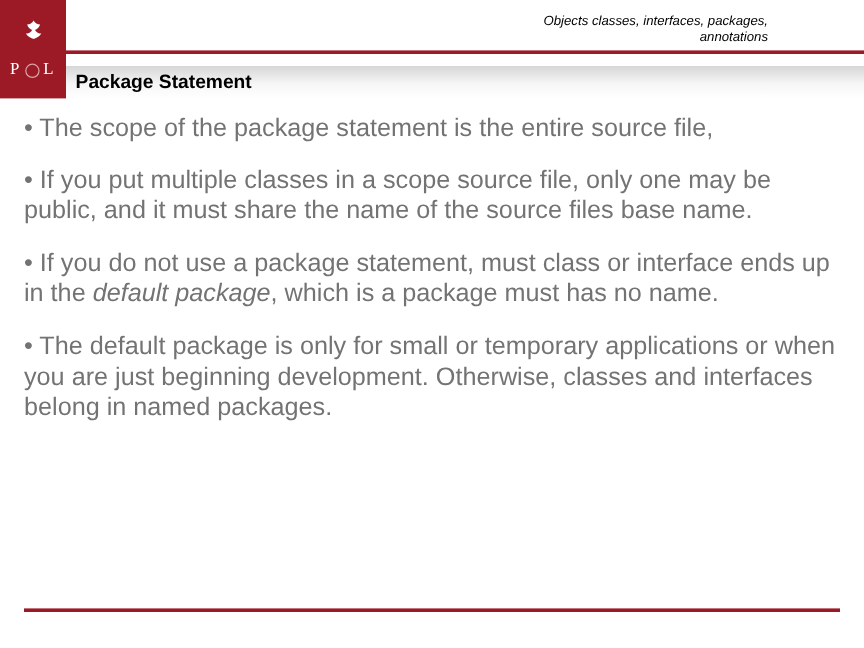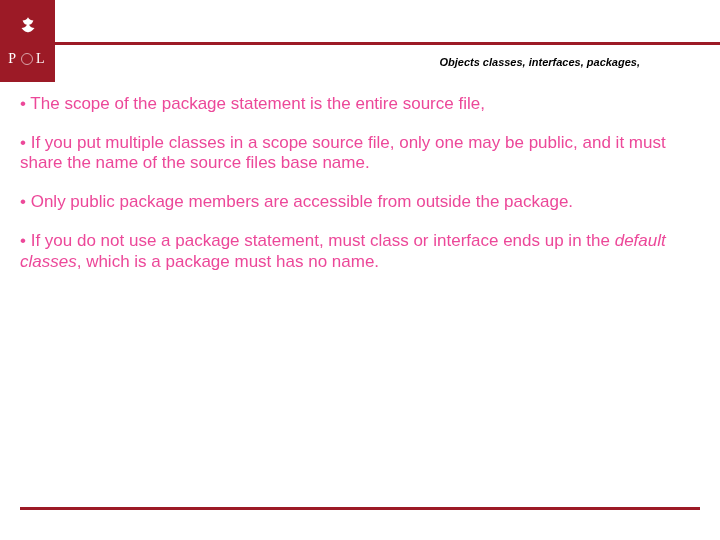--- a/index.html
+++ b/index.html
@@ -45,25 +45,24 @@
     border: 1px solid rgba(255,255,255,0.6);
     border-radius: 50%;
     position: relative;
   }
   .category-line {
     position: absolute;
     right: 80px;
     top: 12px;
     font-size: 11px;
     font-style: italic;
-    font-weight: bold;
+    font-weight: normal;
     color: #000;
     text-align: right;
     line-height: 1.15;
-    margin-top: 44px;
   }
   .header-rule {
     position: absolute;
     left: 55px; right: 0;
     top: 42px;
     height: 3px;
     background: #9c1a26;
   }
   .title-bar {
     position: absolute;
@@ -77,22 +76,22 @@
   }
   .title-bar span {
     font-weight: bold;
     font-size: 16px;
     color: #000;
   }
   .content {
     padding: 12px 20px 0 20px;
   }
   .bul {
-    font-size: 17px;
-    color: #ec4899;
+    font-size: 21px;
+    color: #737373;
     line-height: 1.22;
     margin-bottom: 18px;
   }
   .bul.last { margin-bottom: 0; }
   .ital { font-style: italic; }
   .footer-rule {
     position: absolute;
     left: 20px; right: 20px;
     bottom: 30px;
     height: 3px;
@@ -110,26 +109,30 @@
         </svg>
     </div>
     <div class="logo-letters">
       <span>P</span>
       <span class="logo-gear"></span>
       <span>L</span>
     </div>
   </div>
   <div class="category-line">
     <div>Objects classes, interfaces, packages,</div>
+    <div>annotations</div>
   </div>
   <div class="header-rule"></div>
+  <div class="title-bar">
+    <span>Package Statement</span>
+  </div>
 </div>
 
 <div class="content">
   <p class="bul">• The scope of the package statement is the entire source file,</p>
   <p class="bul">• If you put multiple classes in a scope source file, only one may be public, and it must share the name of the source files base name.</p>
-  <p class="bul">• Only public package members are accessible from outside the package.</p>
   <p class="bul">
-    <span>• If you do not use a package statement, must class or interface ends up in the </span><span class="ital">default classes</span><span>, which is a package must has no name.</span>
+    <span>• If you do not use a package statement, must class or interface ends up in the </span><span class="ital">default package</span><span>, which is a package must has no name.</span>
   </p>
+  <p class="bul last">• The default package is only for small or temporary applications or when you are just beginning development. Otherwise, classes and interfaces belong in named packages.</p>
 </div>
 
 <div class="footer-rule"></div>
 
 </body></html>

